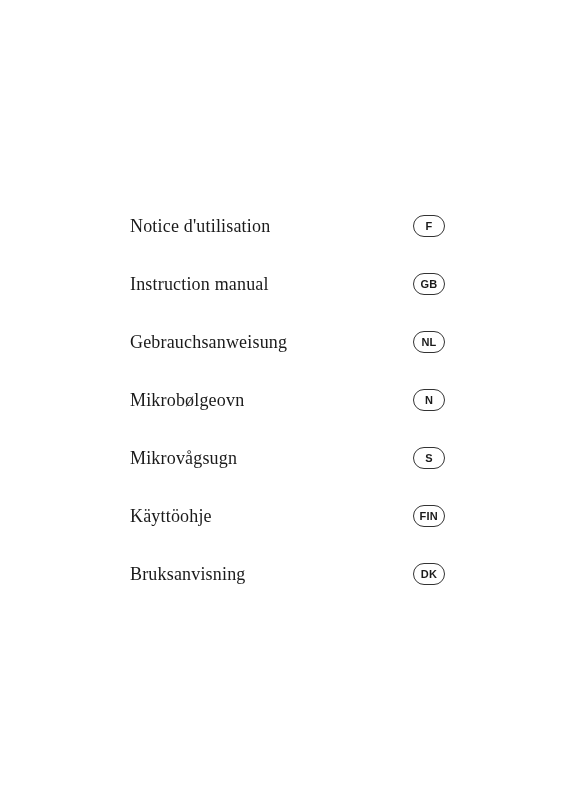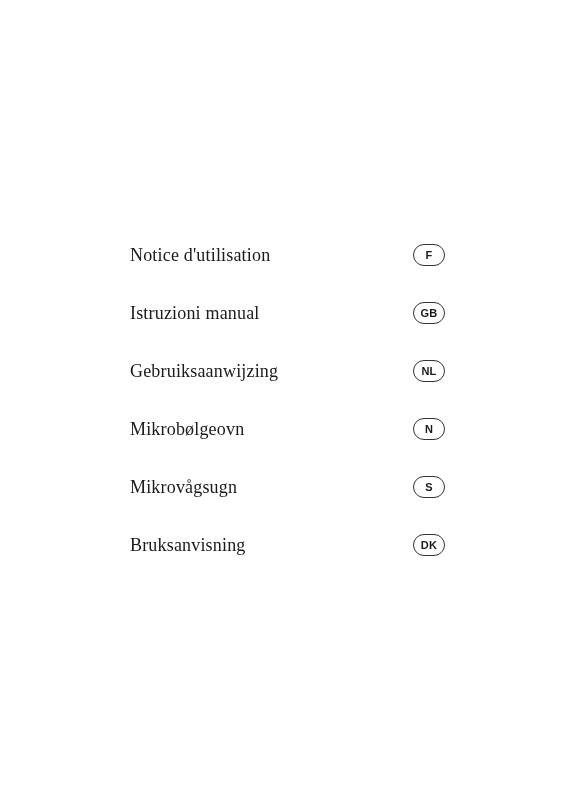--- a/index.html
+++ b/index.html
@@ -70,33 +70,37 @@
 </head>
 <body>
 
 <div class="page-container">
   <div class="manual-list">
   <div class="manual-item">
         <span class="manual-label">Notice d'utilisation</span>
         <span class="lang-badge">F</span>
       </div>
       <div class="manual-item">
-        <span class="manual-label">Istruzioni manual</span>
+        <span class="manual-label">Instruction manual</span>
         <span class="lang-badge">GB</span>
       </div>
       <div class="manual-item">
-        <span class="manual-label">Gebruiksaanwijzing</span>
+        <span class="manual-label">Gebrauchsanweisung</span>
         <span class="lang-badge">NL</span>
       </div>
       <div class="manual-item">
         <span class="manual-label">Mikrobølgeovn</span>
         <span class="lang-badge">N</span>
       </div>
       <div class="manual-item">
         <span class="manual-label">Mikrovågsugn</span>
         <span class="lang-badge">S</span>
       </div>
       <div class="manual-item">
+        <span class="manual-label">Käyttöohje</span>
+        <span class="lang-badge">FIN</span>
+      </div>
+      <div class="manual-item">
         <span class="manual-label">Bruksanvisning</span>
         <span class="lang-badge">DK</span>
       </div>
     </div>
 </div>
 
 </body></html>

